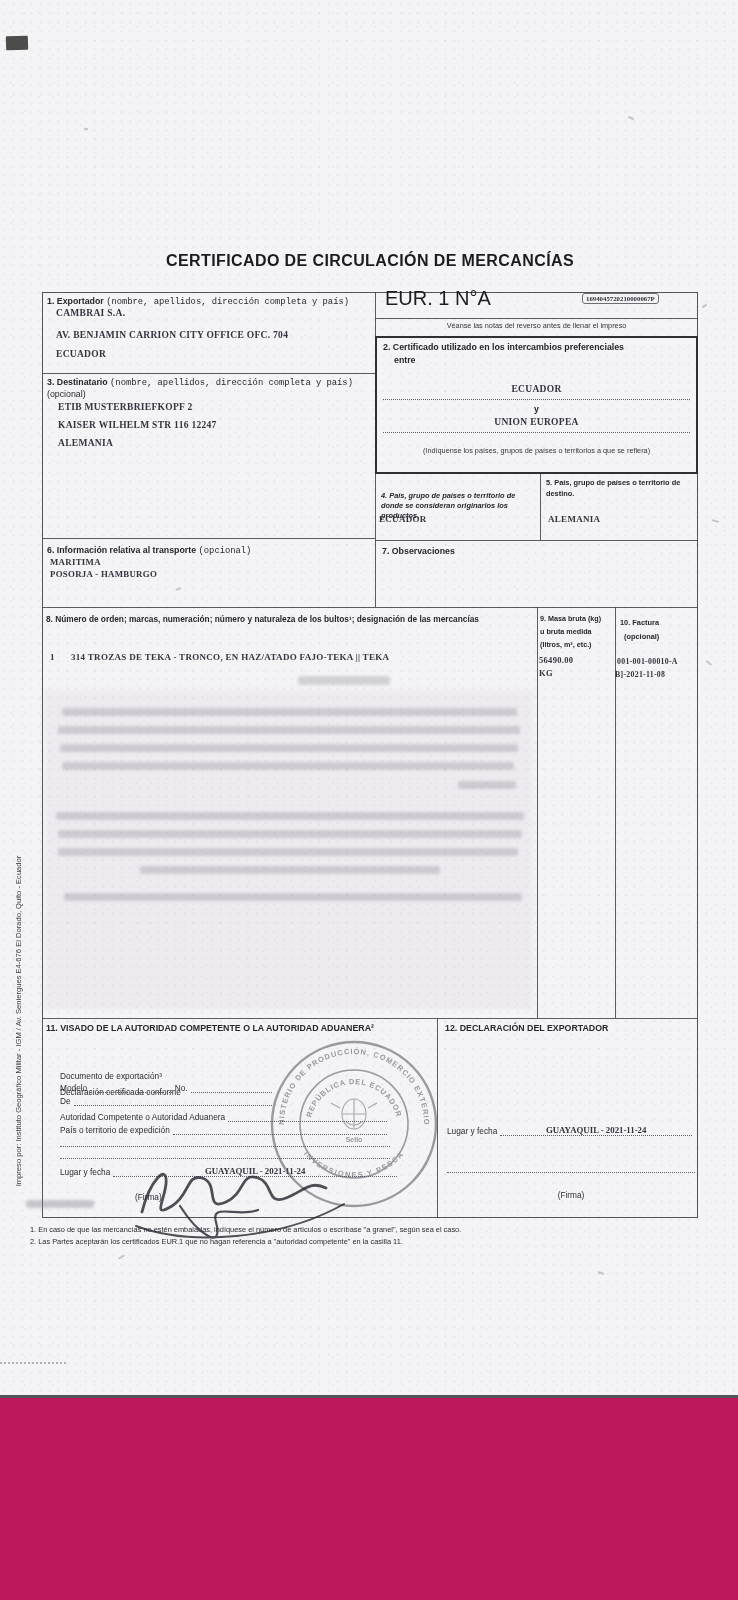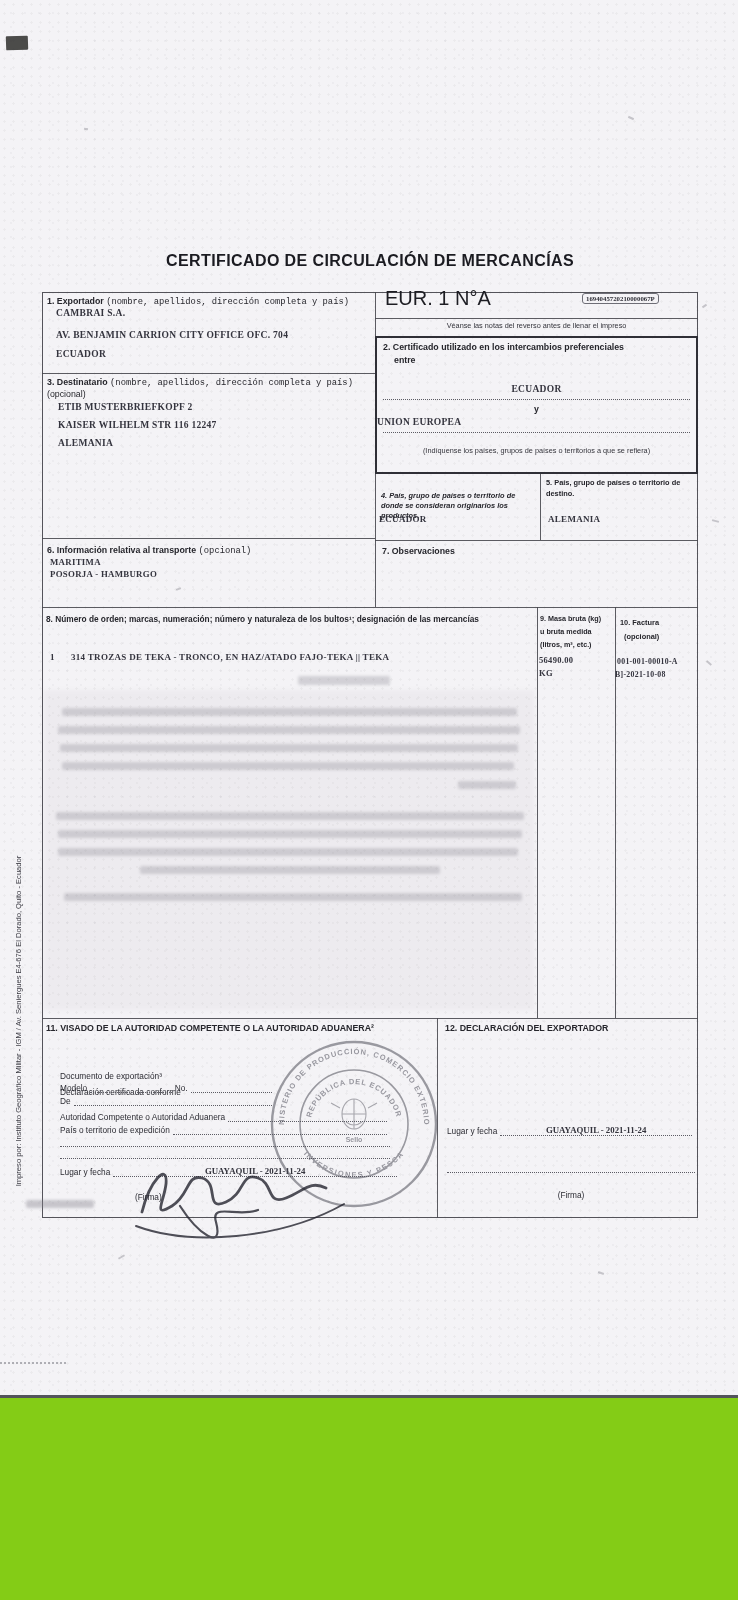--- a/index.html
+++ b/index.html
@@ -1,16 +1,16 @@
 <!DOCTYPE html>
 <html><head>
 <meta charset="utf-8">
 <style>
   html,body{margin:0;padding:0;}
-  .canvas{position:relative;width:738px;height:1600px;background:#84cc16;overflow:hidden;
+  .canvas{position:relative;width:738px;height:1600px;background:#be185d;overflow:hidden;
           font-family:"Liberation Sans",sans-serif;color:#2c2c33;}
   .page{position:absolute;left:0;top:0;width:738px;height:1395px;background:#f4f3f6;
         border-bottom:3px solid #53545a;}
   .page::before{content:"";position:absolute;inset:0;pointer-events:none;
         background-image:radial-gradient(rgba(70,70,82,.05) 1px,transparent 1.3px),
                          radial-gradient(rgba(70,70,82,.04) 1px,transparent 1.3px);
         background-size:9px 9px,14px 14px;background-position:0 0,4px 6px;}
   .abs{position:absolute;}
   .title{font-weight:bold;font-size:16px;letter-spacing:.4px;color:#1b1b21;text-align:center;}
   .lbl{font-size:8.8px;font-weight:bold;color:#26262c;}
@@ -79,21 +79,21 @@
 
     <div class="abs" style="left:385px;top:287px;font-size:20px;font-weight:normal;color:#1d1d23;">EUR. 1 N°A</div>
     <div class="abs serialbox" style="left:582px;top:293px;">1694045720210000067P</div>
     <div class="abs sm" style="left:375px;top:321px;width:323px;text-align:center;color:#33333a;">Véanse las notas del reverso antes de llenar el impreso</div>
 
     <div class="abs lbl" style="left:383px;top:342px;width:308px;">2. Certificado utilizado en los intercambios preferenciales</div>
     <div class="abs lbl" style="left:394px;top:355px;">entre</div>
     <div class="abs val" style="left:377px;top:384px;width:319px;text-align:center;">ECUADOR</div>
     <div class="abs dotted" style="left:383px;top:392px;width:307px;height:7px;"></div>
     <div class="abs lbl" style="left:377px;top:404px;width:319px;text-align:center;">y</div>
-    <div class="abs val" style="left:377px;top:417px;width:319px;">UNION EUROPEA</div>
+    <div class="abs val" style="left:377px;top:417px;width:319px;text-align:center;">UNION EUROPEA</div>
     <div class="abs dotted" style="left:383px;top:425px;width:307px;height:7px;"></div>
     <div class="abs sm" style="left:377px;top:446px;width:319px;text-align:center;color:#33333a;">(Indíquense los países, grupos de países o territorios a que se refiera)</div>
 
     <div class="abs lbl" style="left:47px;top:377px;width:322px;">
       <span>3. Destinatario</span>
       <span class="nrm">(nombre, apellidos, dirección completa y país)</span>
     </div>
     <div class="abs lbl nrm" style="left:47px;top:389px;font-weight:normal;">(opcional)</div>
     <div class="abs val" style="left:58px;top:402px;">ETIB MUSTERBRIEFKOPF 2</div>
     <div class="abs val" style="left:58px;top:420px;">KAISER WILHELM STR 116 12247</div>
@@ -122,21 +122,21 @@
     <div class="abs lbl" style="left:620px;top:616px;width:76px;font-size:7.4px;line-height:14px;">
       <div>10. Factura</div>
       <div style="padding-left:4px;">(opcional)</div>
     </div>
 
     <div class="abs val" style="left:50px;top:652px;font-size:9px;">1</div>
     <div class="abs val" style="left:71px;top:652px;width:455px;font-size:9px;">314 TROZAS DE TEKA - TRONCO, EN HAZ/ATADO FAJO-TEKA || TEKA</div>
     <div class="abs val" style="left:539px;top:655px;font-size:8.5px;">56490.00</div>
     <div class="abs val" style="left:539px;top:668px;font-size:8.5px;">KG</div>
     <div class="abs val" style="left:617px;top:657px;font-size:7.8px;">001-001-00010-A</div>
-    <div class="abs val" style="left:615px;top:670px;font-size:7.8px;">B]-2021-10-08</div>
+    <div class="abs val" style="left:615px;top:670px;font-size:7.8px;">B]-2021-11-08</div>
 
     <div class="ghostband" style="left:44px;top:690px;width:490px;height:320px;"></div>
     <div class="gl" style="left:298px;top:676px;width:92px;height:9px;"></div>
     <div class="gl" style="left:62px;top:708px;width:455px;"></div>
     <div class="gl" style="left:58px;top:726px;width:462px;"></div>
     <div class="gl" style="left:60px;top:744px;width:458px;"></div>
     <div class="gl" style="left:62px;top:762px;width:452px;"></div>
     <div class="gl" style="left:458px;top:781px;width:58px;"></div>
     <div class="gl" style="left:56px;top:812px;width:468px;"></div>
     <div class="gl" style="left:58px;top:830px;width:464px;"></div>
@@ -209,17 +209,19 @@
     <svg style="left:128px;top:1148px;" width="228" height="112" viewBox="0 0 228 112">
       <g fill="none" stroke="#20202b" stroke-width="2.8" stroke-linecap="round" opacity=".78">
         <path d="M14,64 C22,32 40,14 38,36 C36,54 24,70 44,58 C62,47 58,26 74,30 C92,35 76,64 98,54 C118,45 112,24 130,30 C146,35 138,58 158,50 C176,43 182,32 198,40"></path>
         <path d="M52,58 C70,86 96,104 88,74 C82,54 110,70 130,62" stroke-width="2.2"></path>
         <path d="M8,78 C62,98 152,92 216,56" stroke-width="2"></path>
       </g>
     </svg>
 
     <div class="gl" style="left:26px;top:1200px;width:68px;height:8px;opacity:.4;"></div>
 
+    <div class="foot" style="left:30px;top:1225px;">1. En caso de que las mercancías no estén embaladas, indíquese el número de artículos o escríbase "a granel", según sea el caso.</div>
+    <div class="foot" style="left:30px;top:1237px;">2. Las Partes aceptarán los certificados EUR.1 que no hagan referencia a "autoridad competente" en la casilla 11.</div>
 
     <div class="printer">Impreso por: Instituto Geográfico Militar - IGM / Av. Seniergues E4-676 El Dorado, Quito - Ecuador</div>
 
   </div>
 </div>
 
 </body></html>

